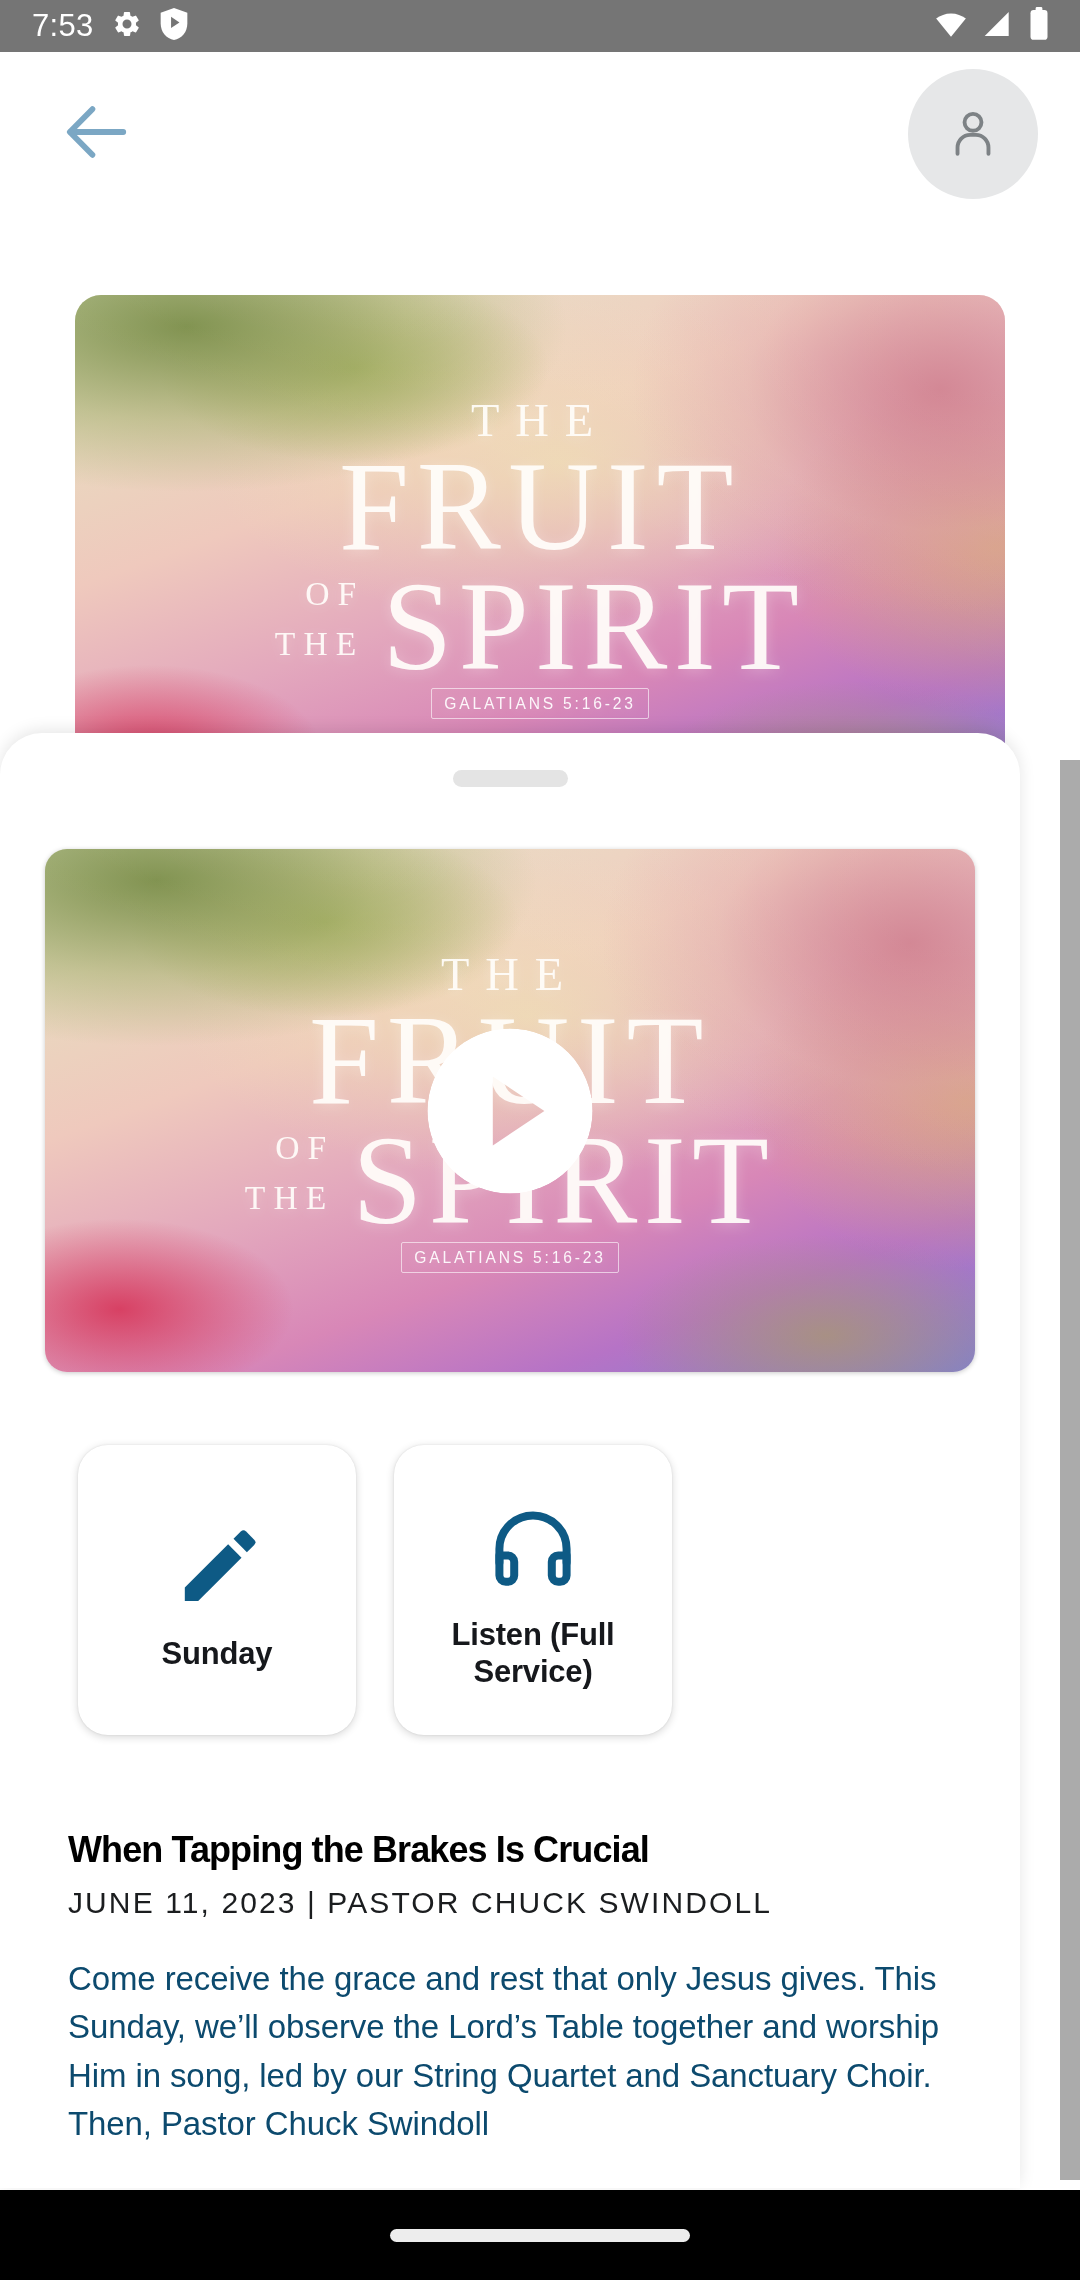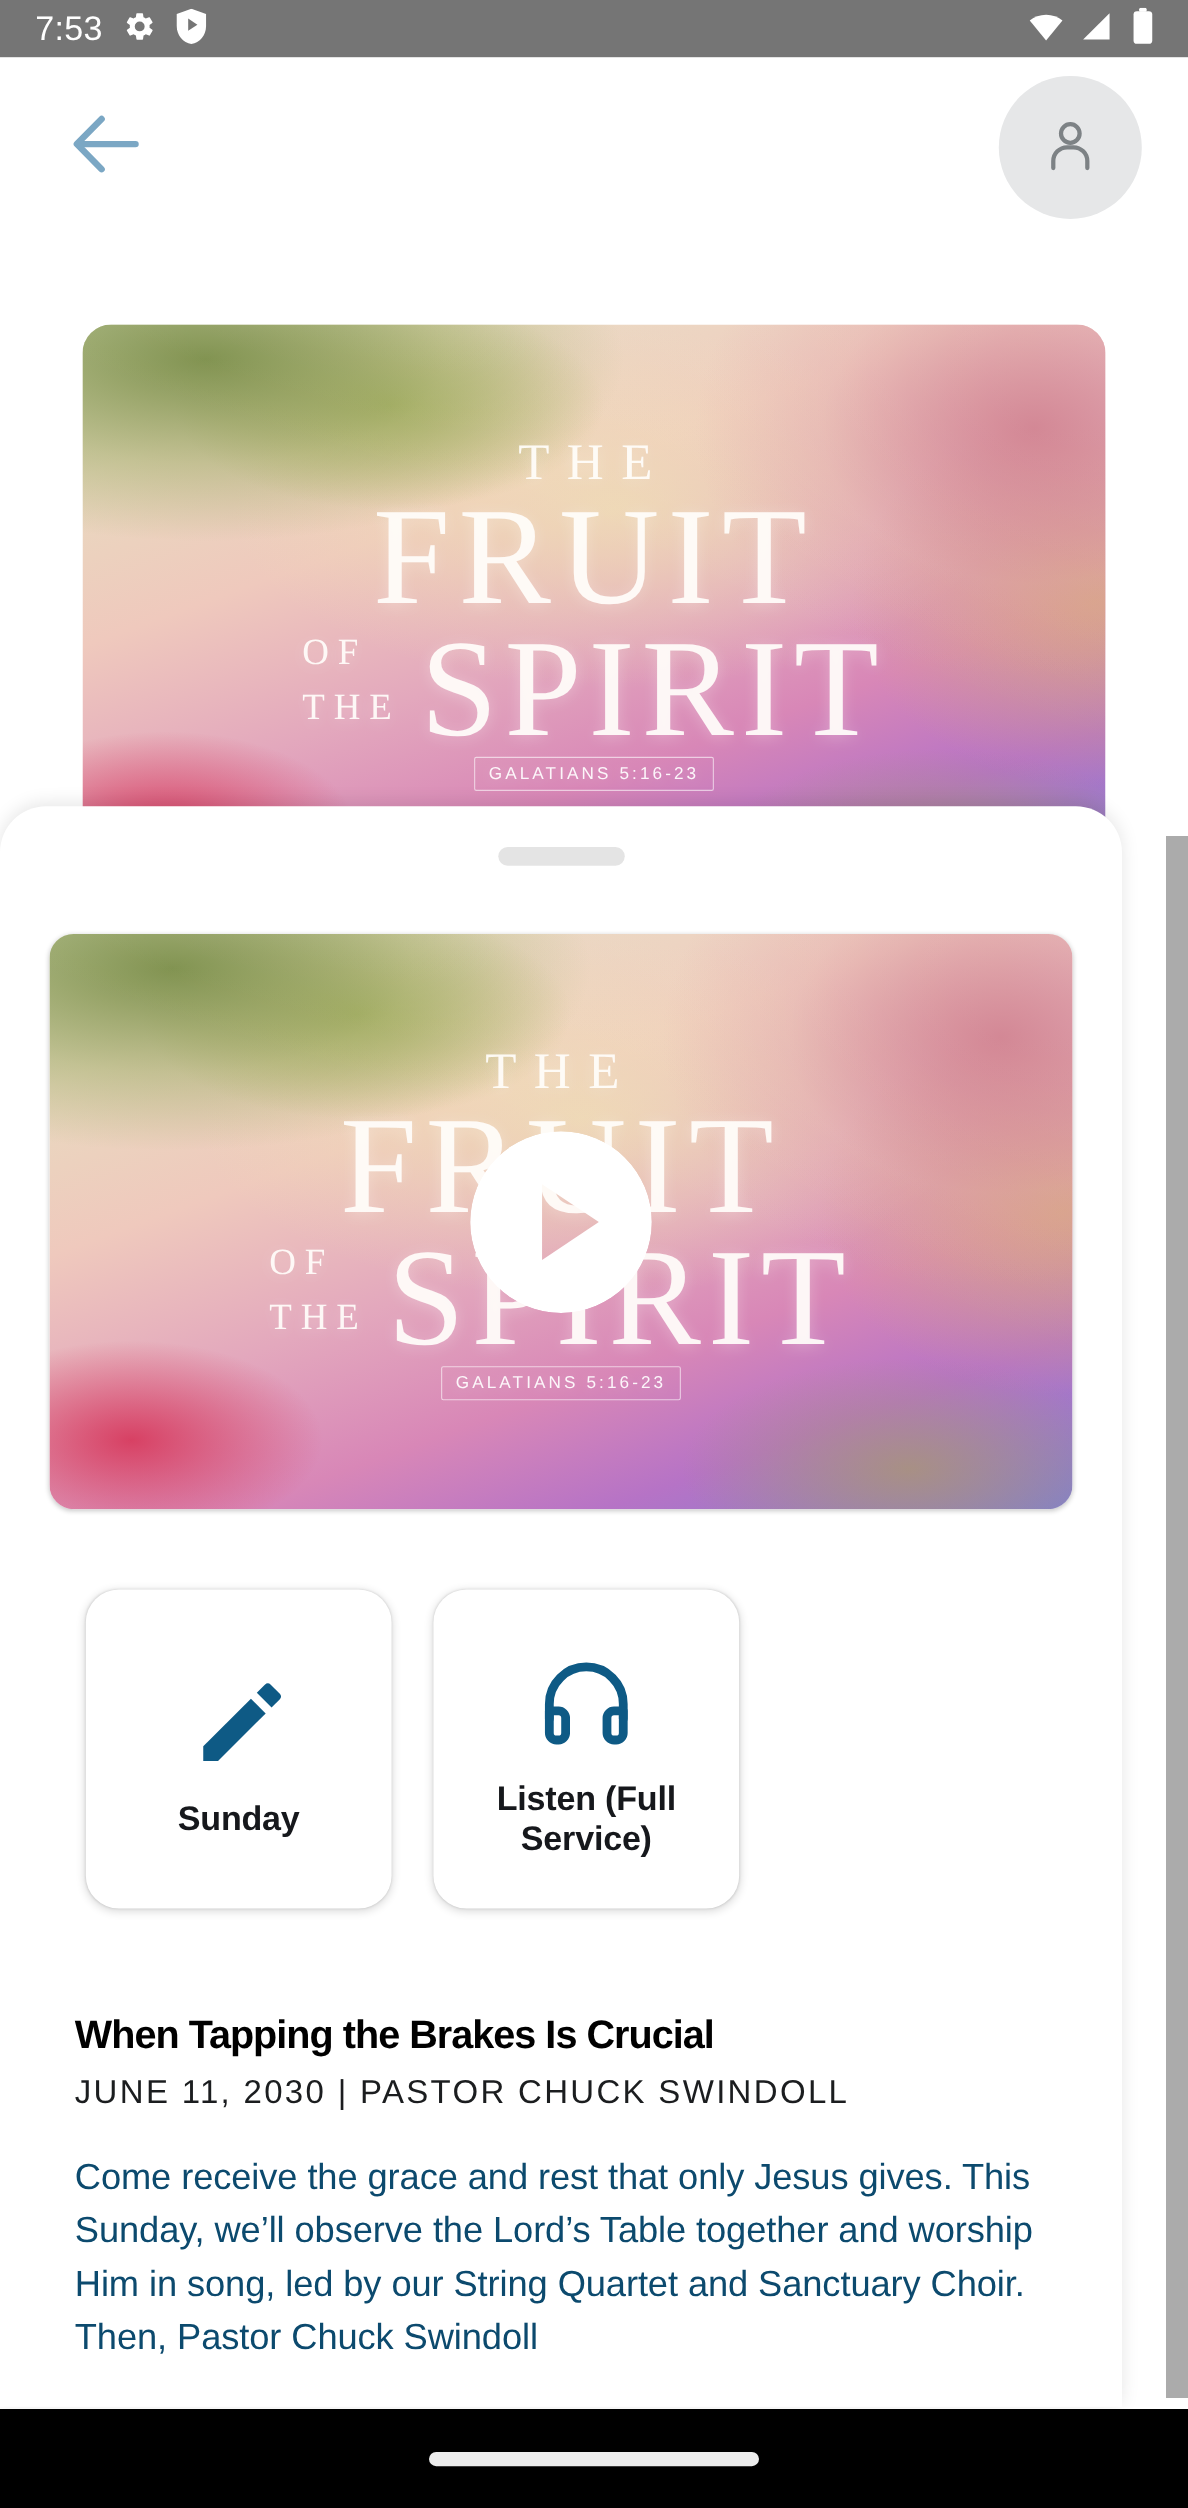--- a/index.html
+++ b/index.html
@@ -61,21 +61,21 @@
   .art-text{
     position:absolute; inset:0; display:flex; flex-direction:column;
     align-items:center; justify-content:center;
     font-family:"Liberation Serif", serif; color:rgba(255,253,250,.93);
     text-shadow:0 2px 14px rgba(255,255,255,.28);
   }
   .art-the{ font-size:.155em; letter-spacing:.34em; }
   .art-row{ display:flex; align-items:flex-end; gap:.06em; }
   .art-fruit{ font-size:.42em; letter-spacing:.06em; line-height:.95; }
   .art-ofthe{
-    display:flex; flex-direction:column; align-items:flex-start;
+    display:flex; flex-direction:column; align-items:flex-end;
     font-size:.112em; letter-spacing:.24em; line-height:1.5;
     padding-bottom:.5em;
   }
   .art-spirit{ font-size:.42em; letter-spacing:.05em; line-height:.95; }
   .art-ref{
     margin-top:.13em; font-family:"Liberation Sans",sans-serif;
     font-size:.052em; letter-spacing:.18em;
     border:1px solid rgba(255,255,255,.6); padding:.35em .8em; border-radius:2px;
     color:rgba(255,255,255,.92);
   }
@@ -280,21 +280,21 @@
           <path d="M20.4 13.6h-2.1a1.6 1.6 0 00-1.6 1.6v3.4a1.6 1.6 0 001.6 1.6h.5a1.6 1.6 0 001.6-1.6z"></path>
         </svg>
       </div>
       <div class="action-label">Listen (Full Service)</div>
     </div>
 
   </div>
 
   <div id="text-block">
     <div id="sermon-title">When Tapping the Brakes Is Crucial</div>
-    <div id="sermon-byline">JUNE 11, 2030 | PASTOR CHUCK SWINDOLL</div>
+    <div id="sermon-byline">JUNE 11, 2023 | PASTOR CHUCK SWINDOLL</div>
     <div id="sermon-body">Come receive the grace and rest that only Jesus gives. This Sunday, we’ll observe the Lord’s Table together and worship Him in song, led by our String Quartet and Sanctuary Choir. Then, Pastor Chuck Swindoll</div>
   </div>
 
 </div>
 
 <div id="sheet-scrollbar"></div>
 
 <div id="nav-bar">
   <div id="gesture-pill"></div>
 </div>

